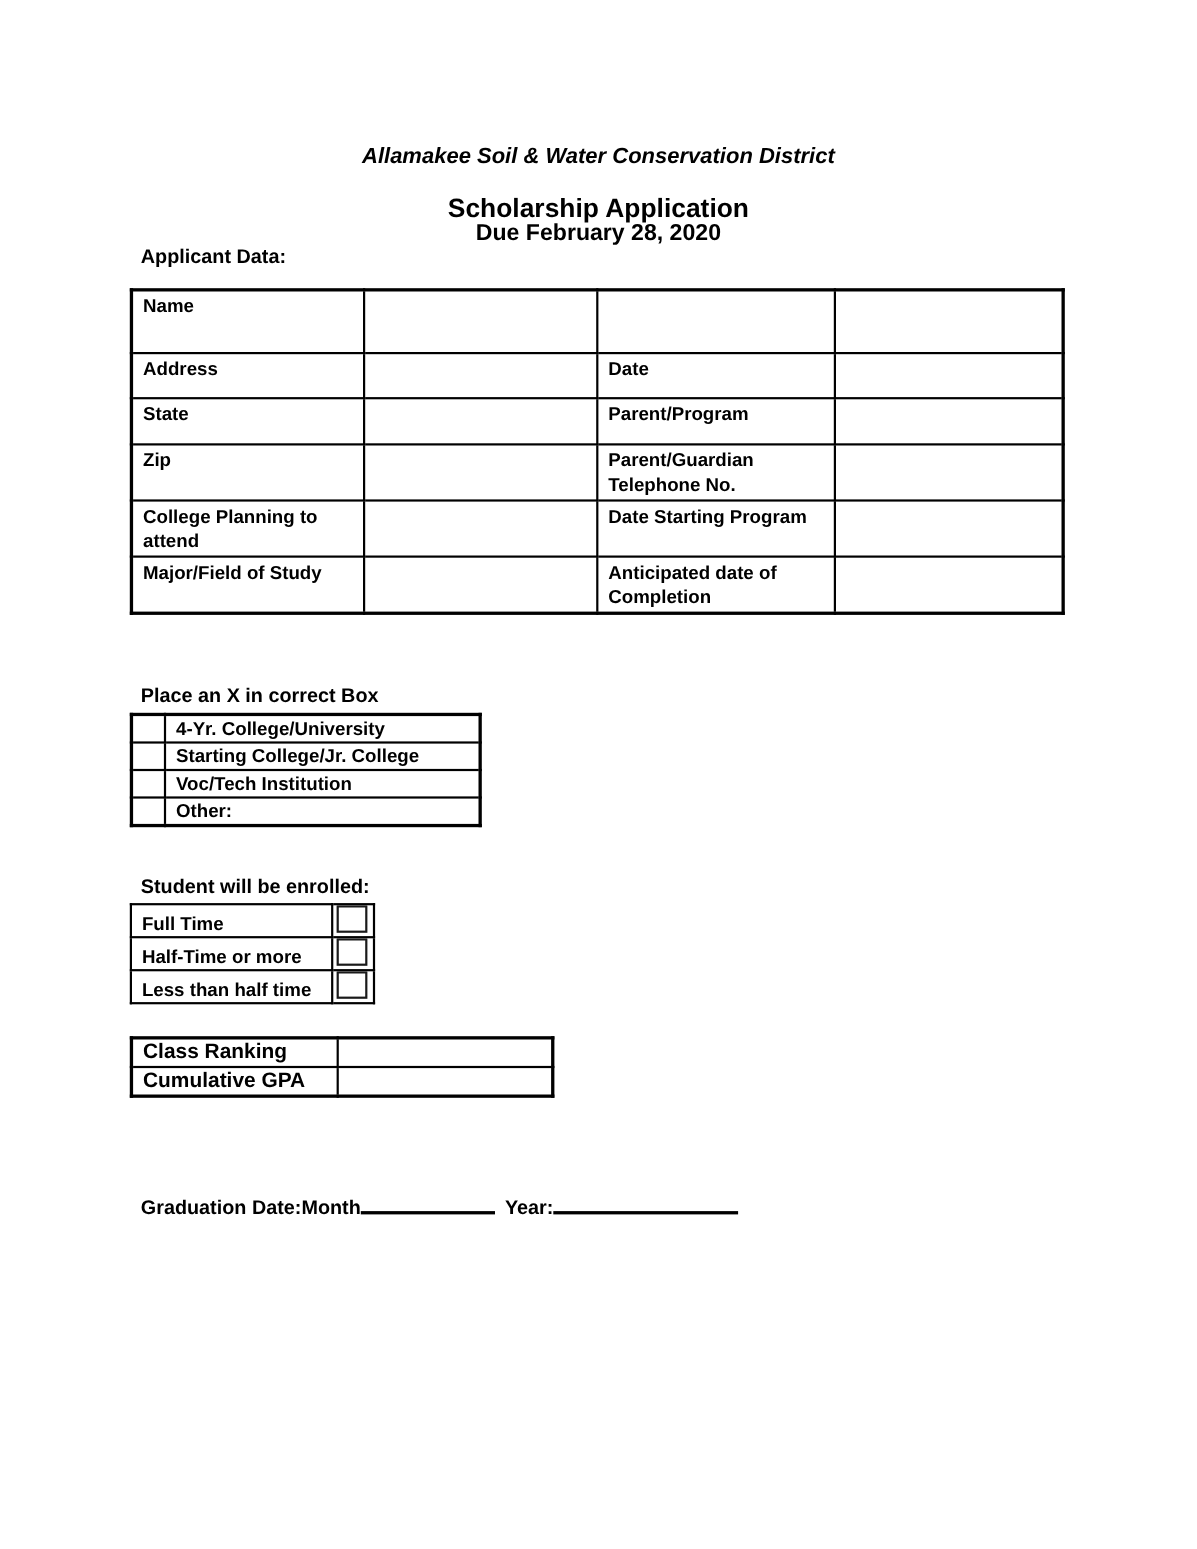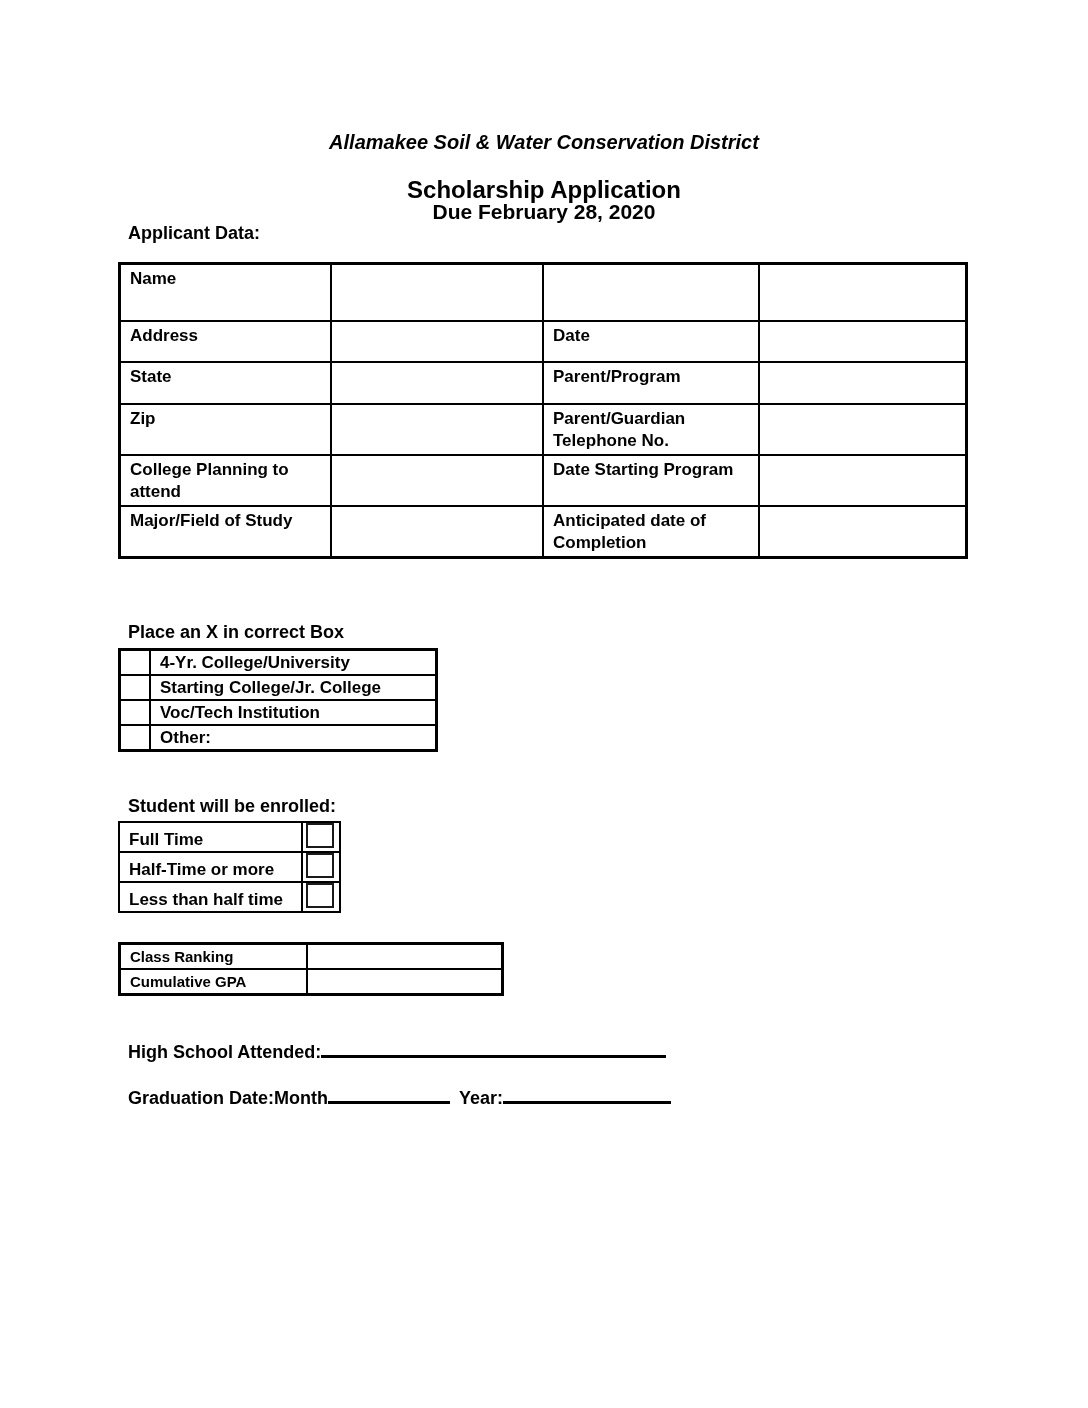--- a/index.html
+++ b/index.html
@@ -64,21 +64,21 @@
   .ibox {
     position: absolute;
     left: 3px; top: 0px;
     width: 24px; height: 21px;
     border: 2px solid #1a1a1a;
     background: #fff;
   }
 
   
   table.acad { left: 118px; top: 942px; width: 386px; border: 3px solid #000; }
-  table.acad td { border: 2px solid #000; font-size: 15px; height: 21px; vertical-align: middle; }
+  table.acad td { border: 2px solid #000; font-size: 19px; height: 21px; vertical-align: middle; }
   table.acad td.opt { width: 172px; padding: 1px 4px 1px 9px; }
   table.acad td.inp { padding: 0; }
 
   
   .line { font-size: 18px; white-space: nowrap; }
   .hs   { left: 128px; top: 1040px; }
   .grad { left: 128px; top: 1086px; }
   .uline {
     display: inline-block;
     border-bottom: 3px solid #000;
@@ -199,21 +199,18 @@
       <td class="opt">Class Ranking</td>
       <td class="inp"></td>
     </tr>
     <tr>
       <td class="opt">Cumulative GPA</td>
       <td class="inp"></td>
     </tr>
   </tbody>
     </table>
 
-  <div class="abs line hs">
-    <span>High School Attended:</span><span class="uline w1"></span>
-  </div>
 
   <div class="abs line grad">
     <span>Graduation Date:Month</span><span class="uline w2"></span><span class="yr">Year:</span><span class="uline w3"></span>
   </div>
 
 </div>
 
 </body></html>

